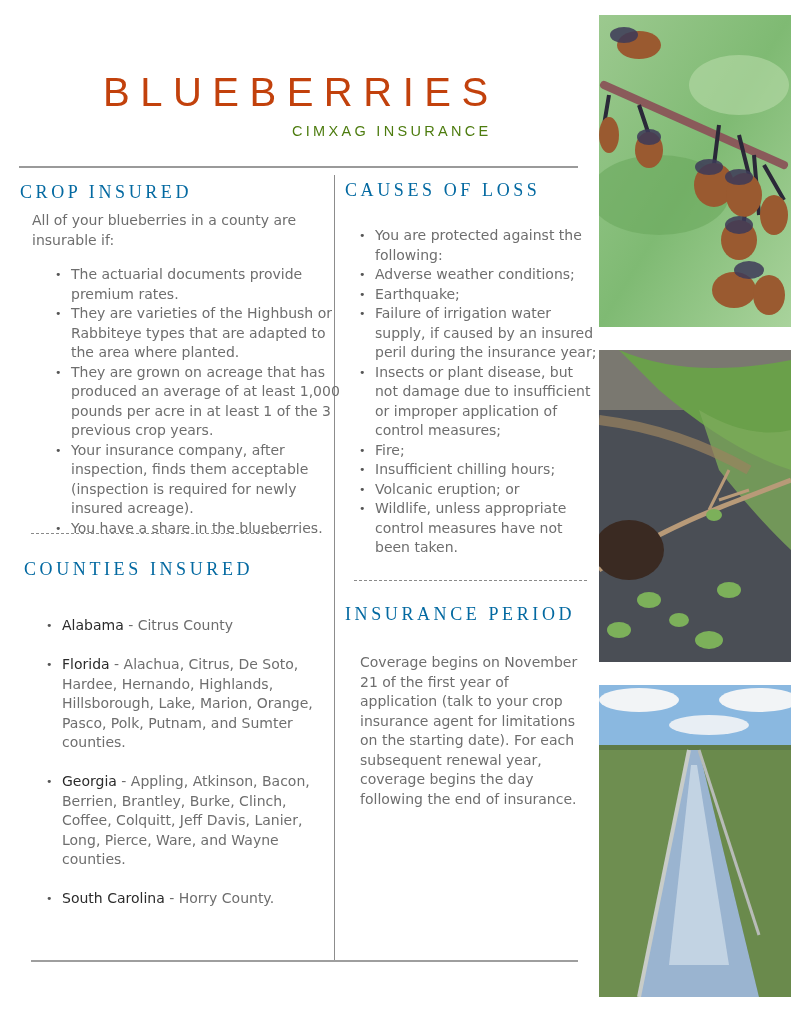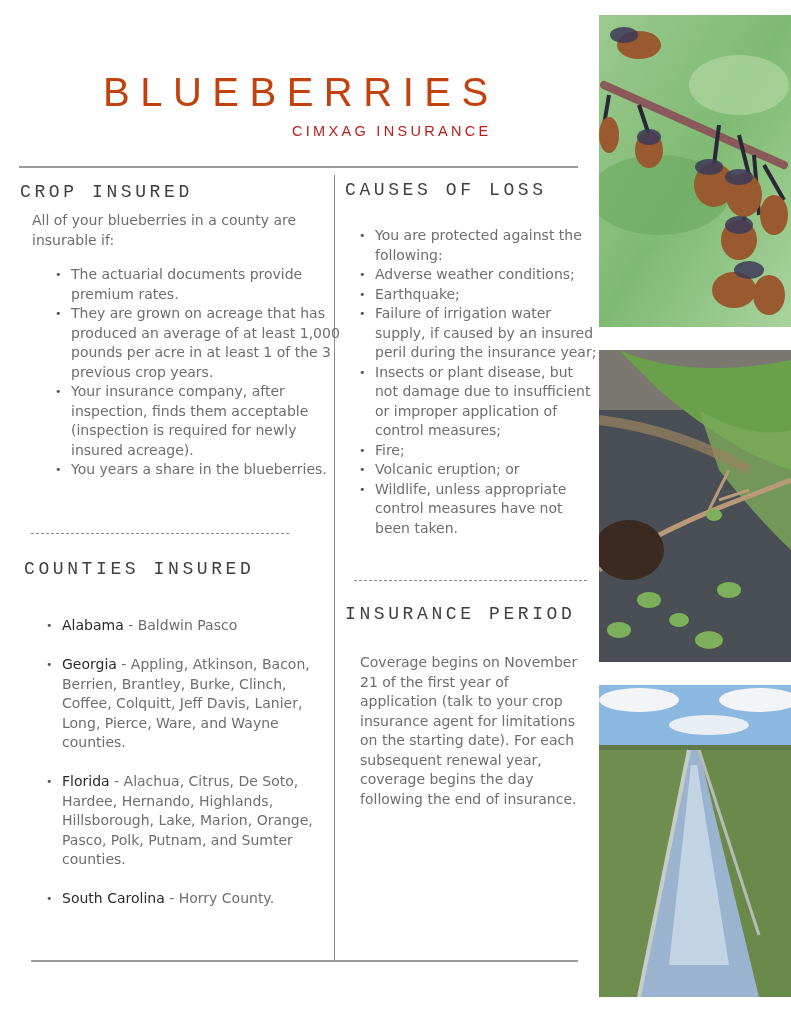--- a/index.html
+++ b/index.html
@@ -3,31 +3,31 @@
 <meta charset="utf-8">
 <style>
   html, body { margin: 0; padding: 0; background: #ffffff; }
   body { width: 791px; height: 1024px; position: relative; overflow: hidden;
          font-family: "DejaVu Sans", sans-serif; color: #6b6b6b; }
   .abs { position: absolute; }
 
   .title { left: 103px; top: 70px; font-family: "Liberation Sans", sans-serif;
            font-size: 40px; letter-spacing: 10.5px; color: #c2410c; font-weight: normal; line-height: 44px; }
   .subtitle { left: 292px; top: 122px; font-family: "Liberation Sans", sans-serif;
-              font-size: 14.5px; letter-spacing: 3.3px; color: #b91c1c; line-height: 18px; }
+              font-size: 14.5px; letter-spacing: 3.3px; color: #4d7c0f; line-height: 18px; }
 
   .hr-top { left: 19px; top: 166px; width: 559px; height: 2px; background: #9a9a9a; }
   .vline { left: 334px; top: 175px; width: 1px; height: 787px; background: #8c8c8c; }
   .hr-bottom { left: 31px; top: 960px; width: 547px; height: 2px; background: #9e9e9e; }
 
   .dash1 { left: 31px; top: 533px; width: 258px; border-top: 1px dashed #8a8a8a; }
   .dash2 { left: 354px; top: 580px; width: 233px; border-top: 1px dashed #8a8a8a; }
 
-  .heading { font-family: Liberation Mono, monospace; font-size: 18px; letter-spacing: 3.6px;
-             color: #404040; line-height: 22px; white-space: nowrap; }
+  .heading { font-family: Liberation Serif, serif; font-size: 18px; letter-spacing: 3.6px;
+             color: #0369a1; line-height: 22px; white-space: nowrap; }
   .h-crop { left: 20px; top: 181px; }
   .h-causes { left: 345px; top: 179px; }
   .h-counties { left: 24px; top: 558px; text-align: center; }
   .h-period { left: 345px; top: 603px; }
 
   .body-text { font-size: 14px; line-height: 19.5px; color: #6e6e6e; }
 
   .crop-intro { left: 32px; top: 211px; width: 290px; }
   ul { margin: 15px; padding: 0; list-style: none; }
   li { position: relative; }
@@ -58,46 +58,48 @@
 <div class="abs vline"></div>
 <div class="abs hr-bottom"></div>
 <div class="abs dash1"></div>
 <div class="abs dash2"></div>
 
 <section>
   <div class="abs heading h-crop">CROP INSURED</div>
   <div class="abs body-text crop-intro">All of your blueberries in a county are insurable if:</div>
   <ul class="abs body-text crop-list">
     <li>The actuarial documents provide premium rates.</li>
+    <li>They are varieties of the Highbush or Rabbiteye types that are adapted to the area where planted.</li>
     <li>They are grown on acreage that has produced an average of at least 1,000 pounds per acre in at least 1 of the 3 previous crop years.</li>
     <li>Your insurance company, after inspection, finds them acceptable (inspection is required for newly insured acreage).</li>
-    <li>You years a share in the blueberries.</li>
+    <li>You have a share in the blueberries.</li>
   </ul>
 </section>
 
 <section>
   <div class="abs heading h-causes">CAUSES OF LOSS</div>
   <ul class="abs body-text causes-list">
     <li>You are protected against the following:</li>
     <li>Adverse weather conditions;</li>
     <li>Earthquake;</li>
     <li>Failure of irrigation water supply, if caused by an insured peril during the insurance year;</li>
     <li>Insects or plant disease, but not damage due to insufficient or improper application of control measures;</li>
     <li>Fire;</li>
+    <li>Insufficient chilling hours;</li>
     <li>Volcanic eruption; or</li>
     <li>Wildlife, unless appropriate control measures have not been taken.</li>
   </ul>
 </section>
 
 <section>
   <div class="abs heading h-counties">COUNTIES INSURED</div>
   <ul class="abs body-text counties-list">
-    <li><span class="state">Alabama</span><span> - Baldwin Pasco</span></li>
+    <li><span class="state">Alabama</span><span> - Citrus County</span></li>
+    <li><span class="state">Florida</span><span> - Alachua, Citrus, De Soto, Hardee, Hernando, Highlands, Hillsborough, Lake, Marion, Orange, Pasco, Polk, Putnam, and Sumter counties.</span></li>
     <li><span class="state">Georgia</span><span> - Appling, Atkinson, Bacon, Berrien, Brantley, Burke, Clinch, Coffee, Colquitt, Jeff Davis, Lanier, Long, Pierce, Ware, and Wayne counties.</span></li>
-    <li><span class="state">Florida</span><span> - Alachua, Citrus, De Soto, Hardee, Hernando, Highlands, Hillsborough, Lake, Marion, Orange, Pasco, Polk, Putnam, and Sumter counties.</span></li>
     <li><span class="state">South Carolina</span><span> - Horry County.</span></li>
   </ul>
 </section>
 
 <section>
   <div class="abs heading h-period">INSURANCE PERIOD</div>
   <div class="abs body-text period-text">Coverage begins on November 21 of the first year of application (talk to your crop insurance agent for limitations on the starting date). For each subsequent renewal year, coverage begins the day following the end of insurance.</div>
 </section>
 
 <div class="abs photo p1">

